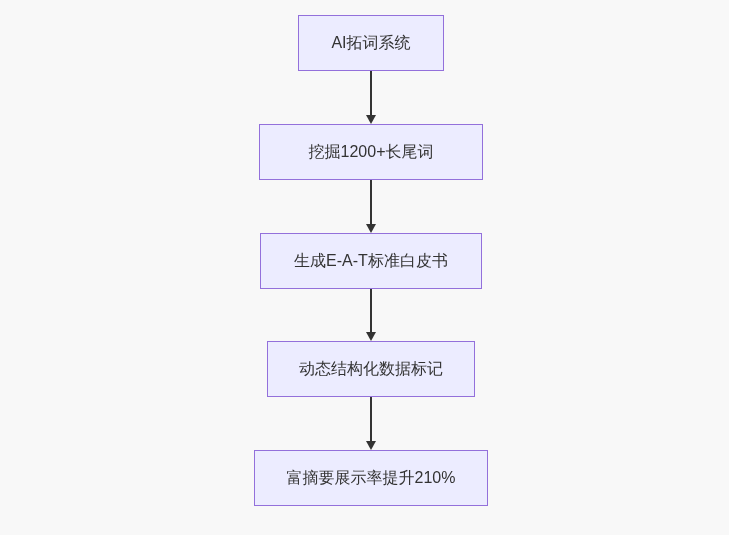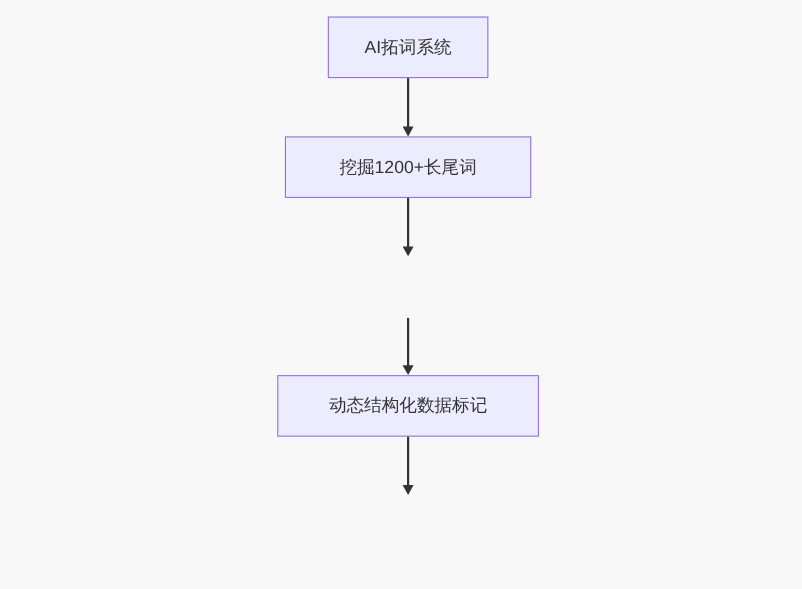--- a/index.html
+++ b/index.html
@@ -73,29 +73,35 @@
 
   <div class="node" style="top:124px; width:224px">
     <span>挖掘1200+长尾词</span>
   </div>
 
   <div class="arrow" style="top:180px; height:53px">
     <div class="shaft"></div>
     <div class="head"></div>
   </div>
 
+  <div class="node" style="top:233px; width:222px">
+    <span>生成E-A-T标准白皮书</span>
+  </div>
 
   <div class="arrow" style="top:289px; height:52px">
     <div class="shaft"></div>
     <div class="head"></div>
   </div>
 
-  <div class="node" style="top:341px; width:238px">
+  <div class="node" style="top:341px; width:208px">
     <span>动态结构化数据标记</span>
   </div>
 
   <div class="arrow" style="top:397px; height:53px">
     <div class="shaft"></div>
     <div class="head"></div>
   </div>
 
+  <div class="node" style="top:450px; width:234px">
+    <span>富摘要展示率提升210%</span>
+  </div>
 
 </div>
 
 </body></html>

